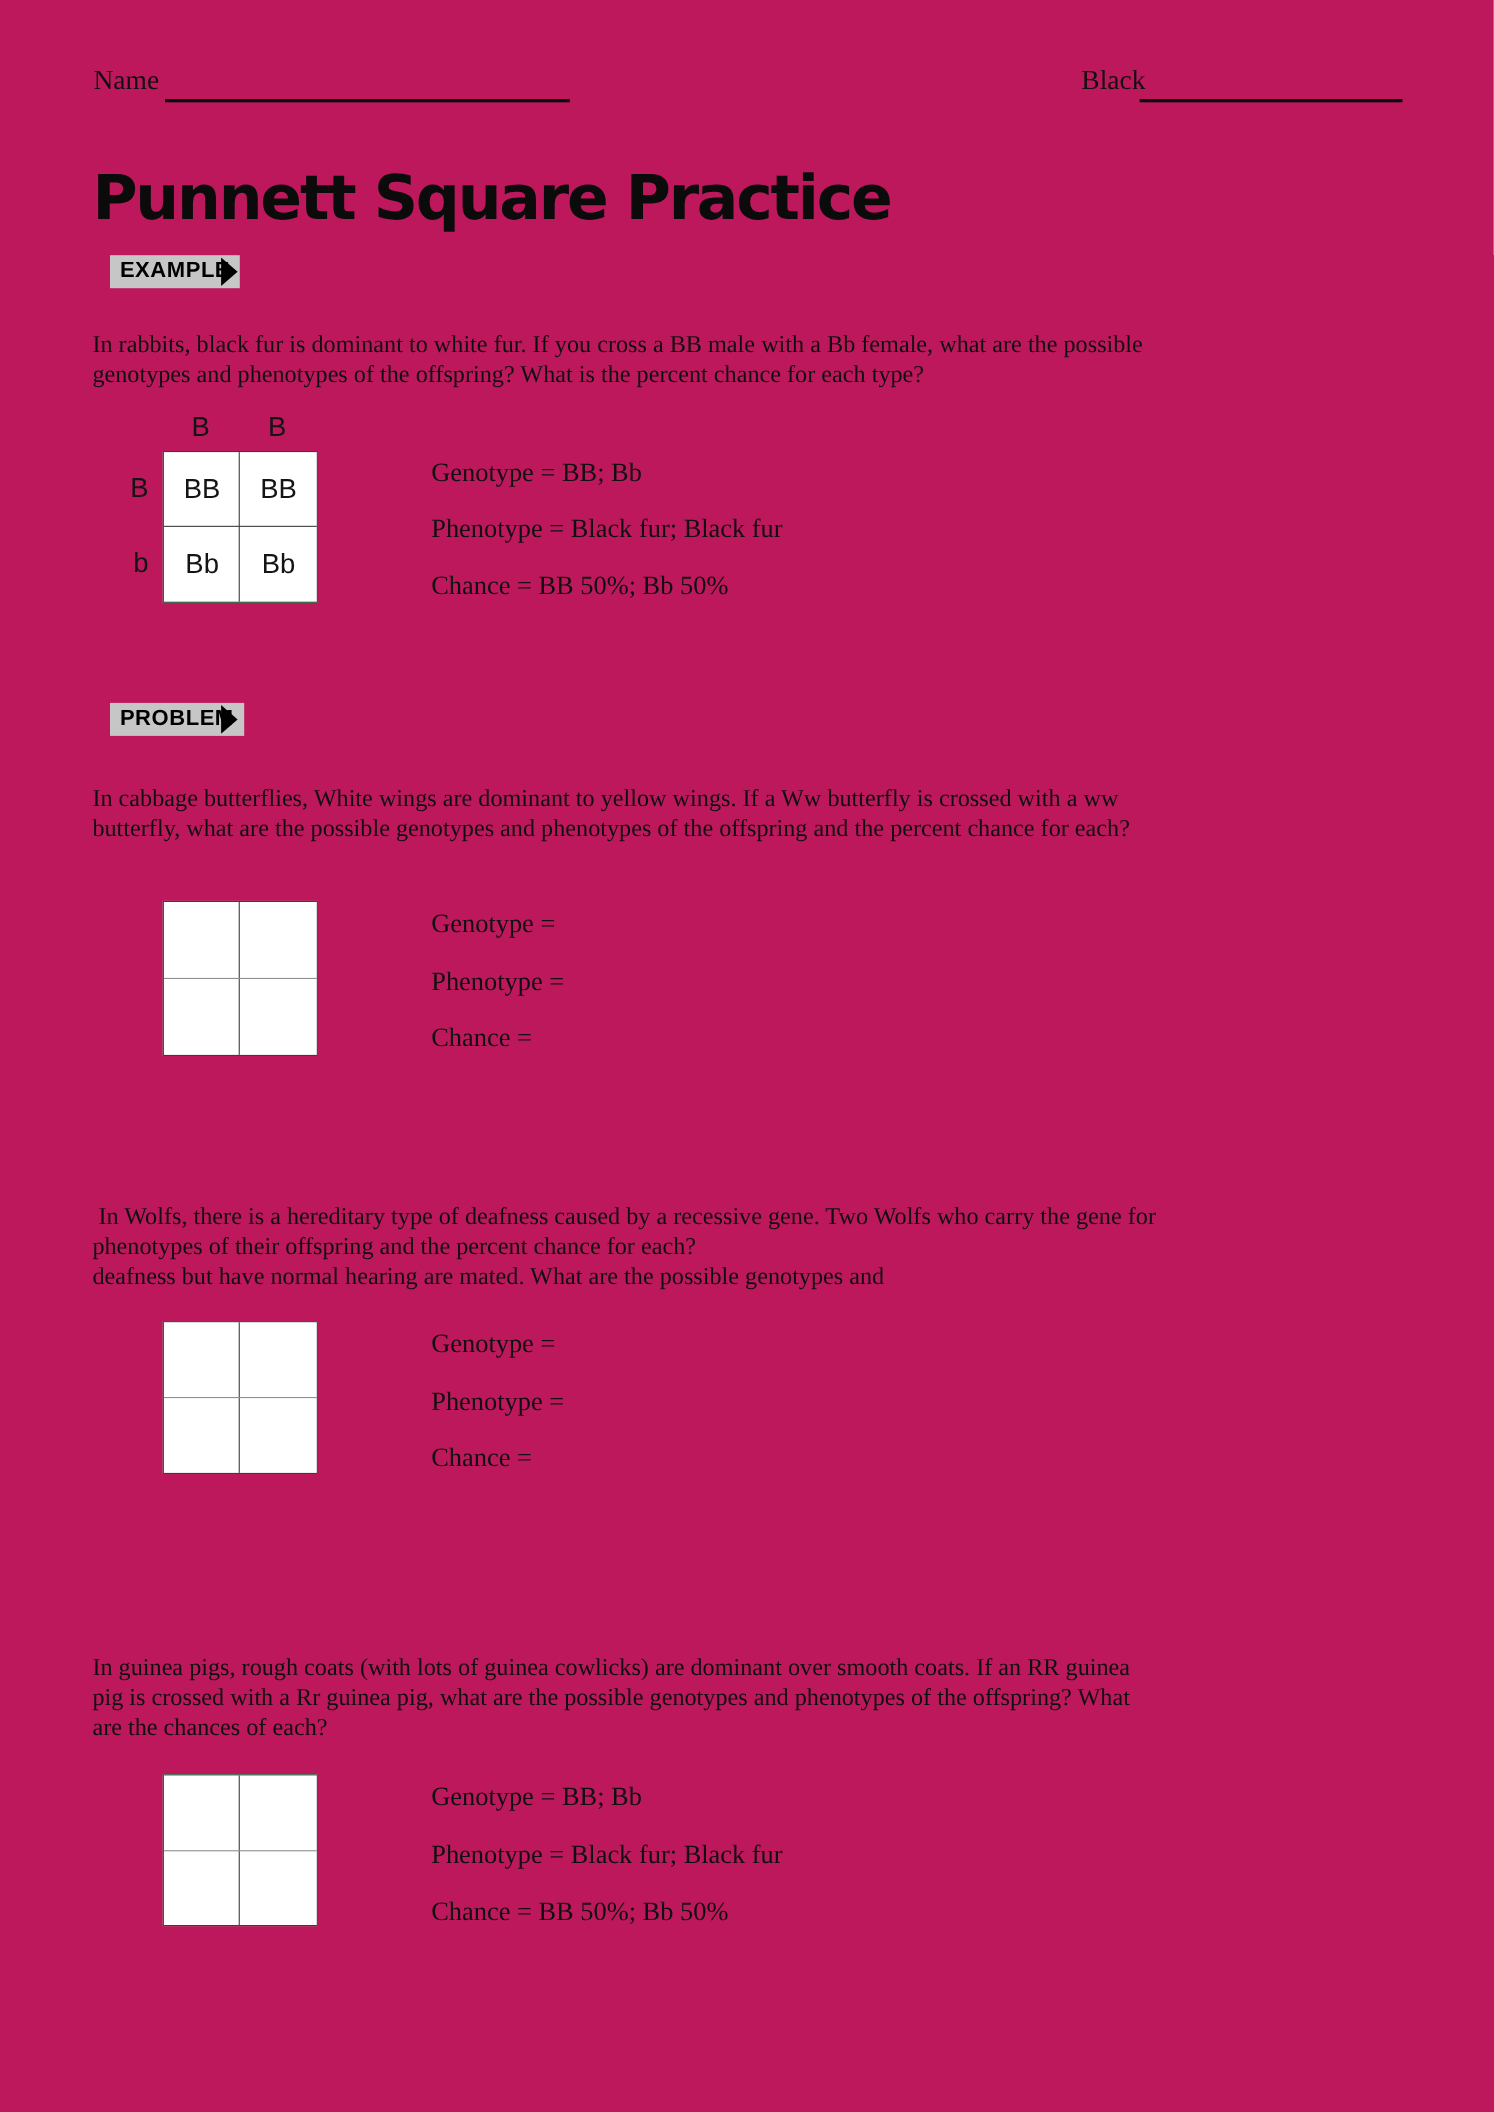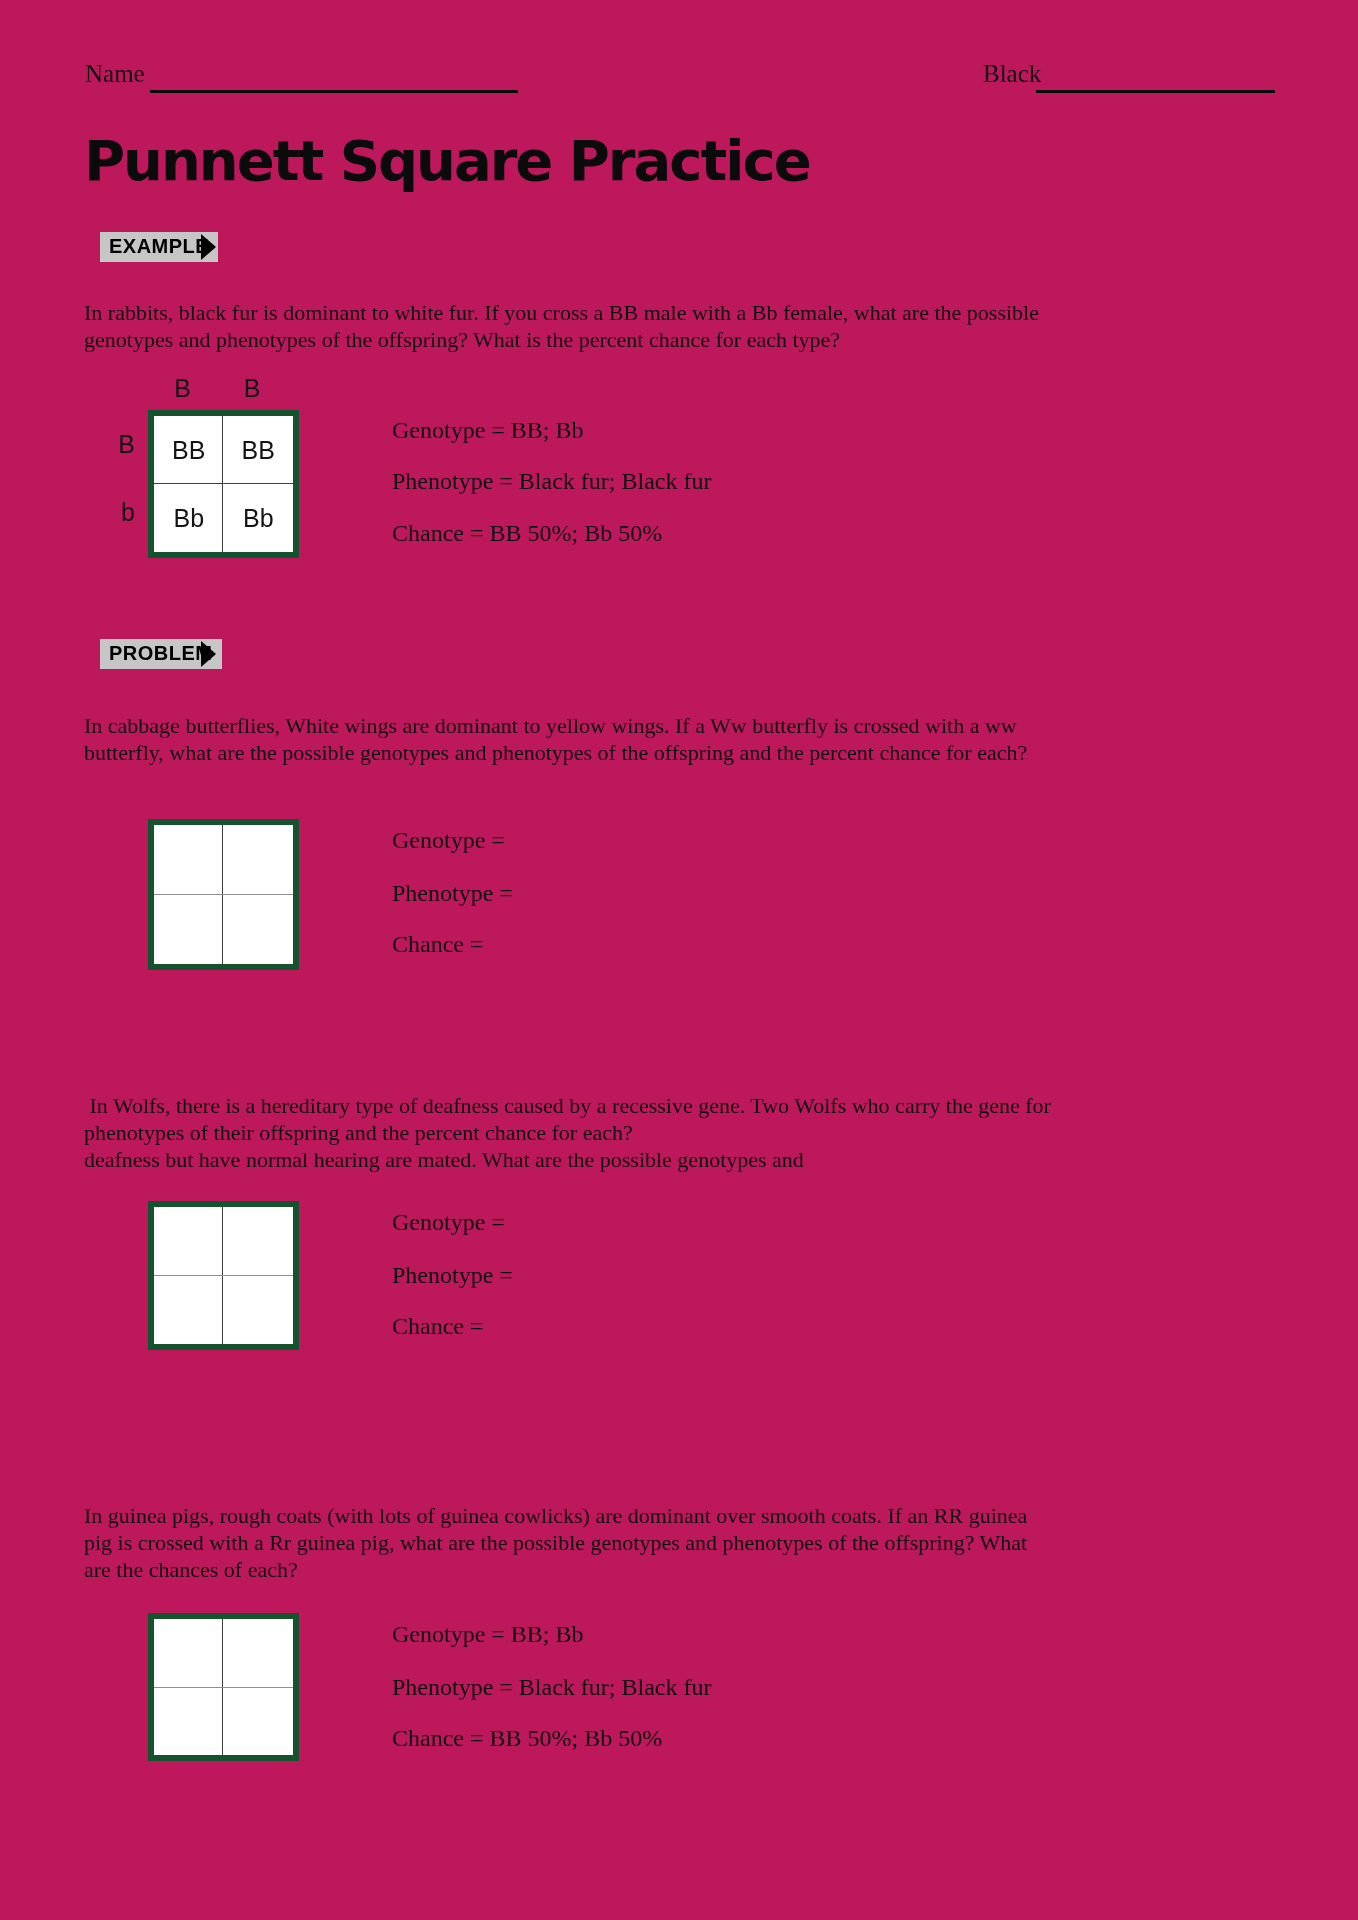--- a/index.html
+++ b/index.html
@@ -17,20 +17,21 @@
   .field-label{font-size:25px;color:#111;}
   .write-line{height:3px;background:#0a0a0a;}
   
   .doc-title{
     font-family:"DejaVu Sans", sans-serif;
     font-weight:bold;
     font-size:56px;
     letter-spacing:-2px;
     color:#0b0b0b;
     white-space:nowrap;
+    margin-top:20px;
   }
   
   .badge{
     background:#c6c6c6;
     color:#000;
     font-family:"Liberation Sans", sans-serif;
     font-weight:bold;
     font-size:20px;
     letter-spacing:.5px;
     padding:3px 9px 4px 9px;
@@ -42,21 +43,21 @@
     border-left:15px solid #000;
     border-top:13px solid transparent;
     border-bottom:13px solid transparent;
   }
   
   .para{font-size:22px;line-height:27px;color:#101010;}
   .para .pline{white-space:pre;}
   
   .pgrid{
     width:139px;
-    border:6px solid #14532d;
+    border:1px solid #14532d;
     background:#fff;
     box-sizing:content-box;
   }
   .pgrid .vline{position:absolute;left:68px;top:0;width:1px;height:100%;background:#3f3f3f;}
   .pgrid .hline{position:absolute;left:0;width:100%;height:1px;}
   .hline-dark{background:#3f3f3f;}
   .hline-gray{background:#8f8f8f;}
   .pgrid .cells{
     position:absolute;inset:0;
     display:grid;

